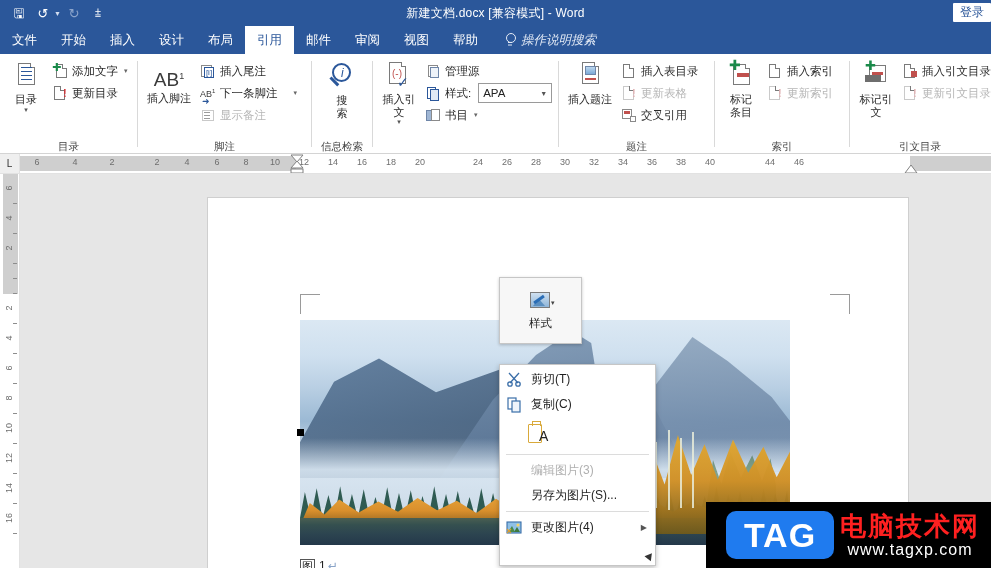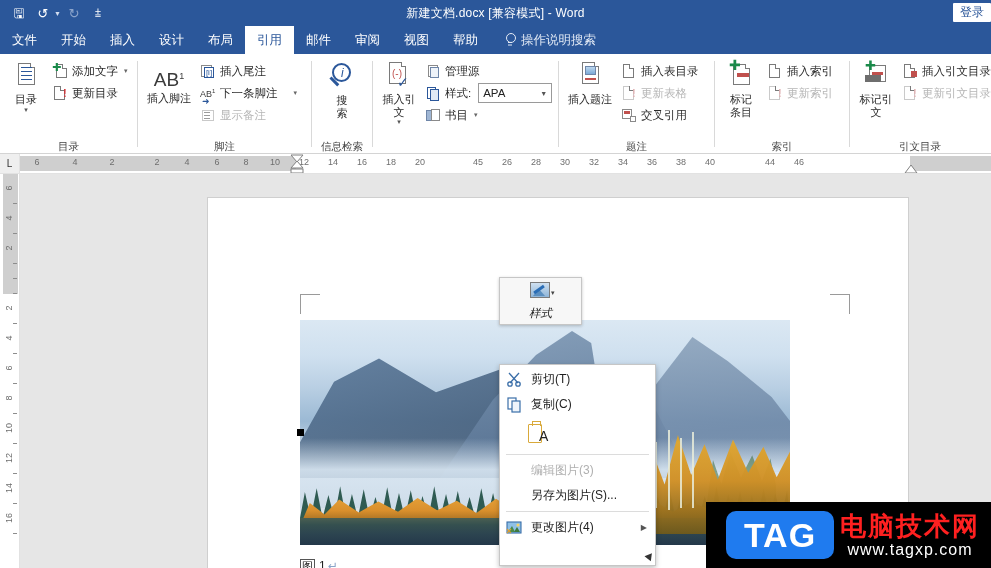--- a/index.html
+++ b/index.html
@@ -38,21 +38,21 @@
     position: absolute; left: 0; top: 26px; width: 991px; height: 28px;
     background: #2b579a; display: flex; align-items: stretch;
   }
   .tab {
     padding: 0 12px; display: flex; align-items: center; justify-content: center;
     font-size: 12.5px; color: #ffffff; white-space: nowrap;
   }
   .tab.active { background: #ffffff; color: #2b579a; }
   .tell-me {
     display: flex; align-items: center; gap: 5px; padding-left: 14px;
-    font-size: 12.5px; color: #e4ebf6;
+    font-size: 12.5px; color: #e4ebf6; font-style: italic;
   }
   .bulb { width: 12px; height: 14px; position: relative; display:inline-block; }
   .bulb:before {
     content: ""; position: absolute; left: 2px; top: 0px; width: 8px; height: 8px;
     border: 1.3px solid #e4ebf6; border-radius: 50%;
   }
   .bulb:after {
     content: ""; position: absolute; left: 4px; top: 9px; width: 4px; height: 1.3px;
     background: #e4ebf6; box-shadow: 0 2.5px 0 #e4ebf6;
   }
@@ -213,23 +213,23 @@
 
   .caption {
     position: absolute; left: 92px; top: 352px; font-size: 12px; color: #222;
     display:flex; align-items:center; gap:2px;
   }
   .pilcrow { color:#8aa4c8; font-size: 12px; }
   .capbox { border:1px solid #555; padding:0 1px; font-size:11px; line-height:12px; }
 
   
   .minitb {
-    position: absolute; left: 499px; top: 277px; width: 83px; height: 48px;
+    position: absolute; left: 499px; top: 277px; width: 83px; height: 67px;
     background: #f7f7f7; border: 1px solid #c6c6c6; box-shadow: 0 1px 3px rgba(0,0,0,.22);
-    display: flex; align-items: stretch; z-index: 30; font-style: italic;
+    display: flex; align-items: stretch; z-index: 30;
   }
   .mtb-item {
     flex:1; display:flex; flex-direction:column; align-items:center; justify-content:center;
     font-size:11.5px; color:#222; gap:3px;
   }
   .mtb-item.hover { background:#c9c9c9; }
   .mtb-icon { width:24px; height:22px; position:relative; }
   .pic-ico { position:absolute; left:1px; top:1px; width:20px; height:16px; border:1px solid #7b7b7b; background:linear-gradient(180deg,#cfe0f0,#8fb5d8); }
   .pic-ico:after { content:""; position:absolute; left:2px; bottom:1px; width:0;height:0;border-left:6px solid transparent;border-right:6px solid transparent;border-bottom:7px solid #5b8fc0;}
   .brush { position:absolute; left:4px; top:7px; width:12px; height:3px; background:#2a6db5; transform:rotate(-35deg); }
@@ -559,21 +559,21 @@
     <span class="num" style="left:167px;">4</span>
     <span class="num" style="left:197px;">6</span>
     <span class="num" style="left:226px;">8</span>
     <span class="num" style="left:255px;">10</span>
     <span class="num" style="left:284px;">12</span>
     <span class="num" style="left:313px;">14</span>
     <span class="num" style="left:342px;">16</span>
     <span class="num" style="left:371px;">18</span>
     <span class="num" style="left:400px;">20</span>
     <span class="num" style="left:429px;margin-top:24px;">22</span>
-    <span class="num" style="left:458px;">45</span>
+    <span class="num" style="left:458px;">24</span>
     <span class="num" style="left:487px;">26</span>
     <span class="num" style="left:516px;">28</span>
     <span class="num" style="left:545px;">30</span>
     <span class="num" style="left:574px;">32</span>
     <span class="num" style="left:603px;">34</span>
     <span class="num" style="left:632px;">36</span>
     <span class="num" style="left:661px;">38</span>
     <span class="num" style="left:690px;">40</span>
     <span class="num" style="left:750px;">44</span>
     <span class="num" style="left:779px;">46</span>

